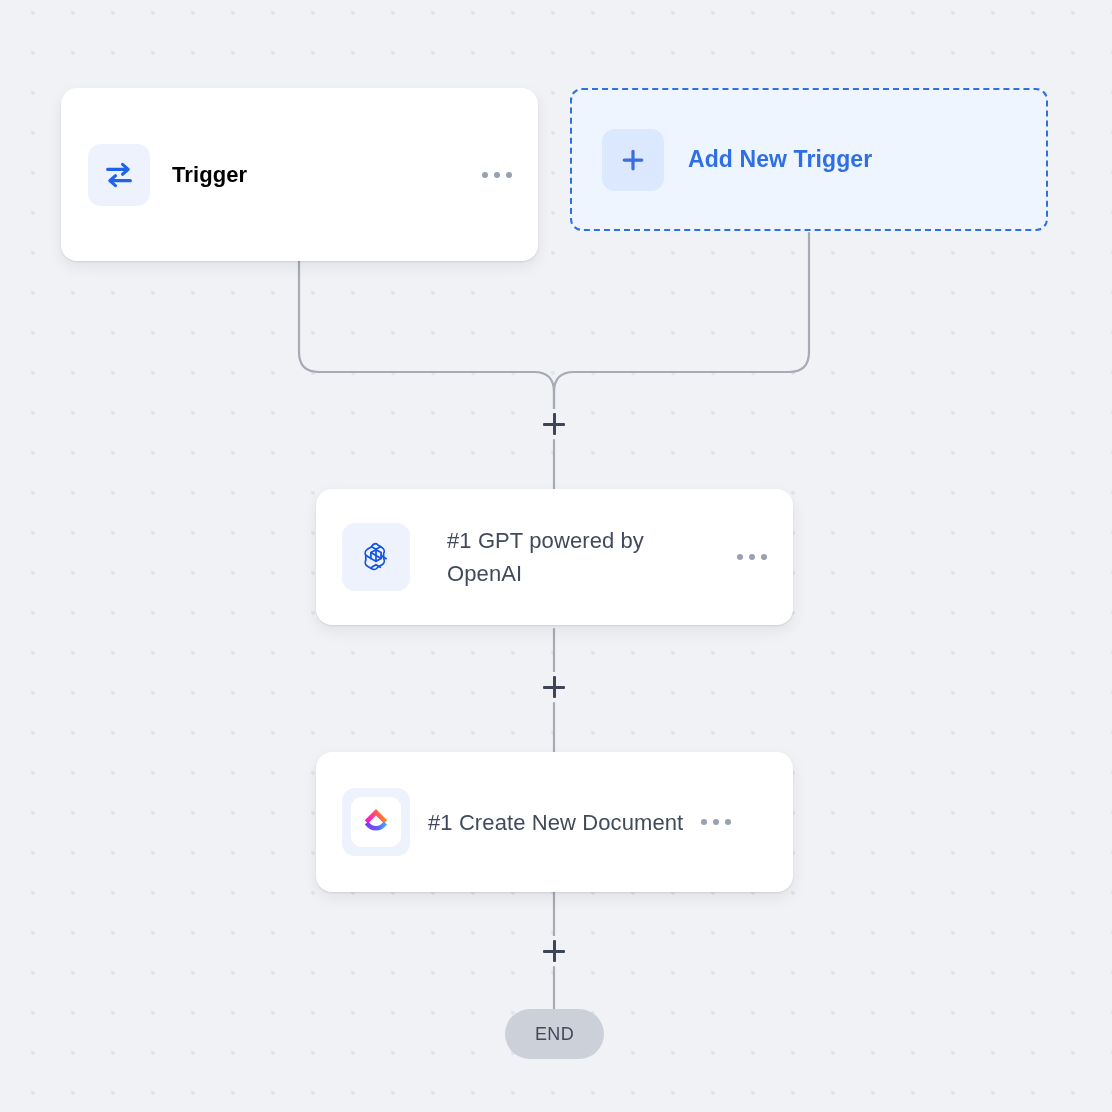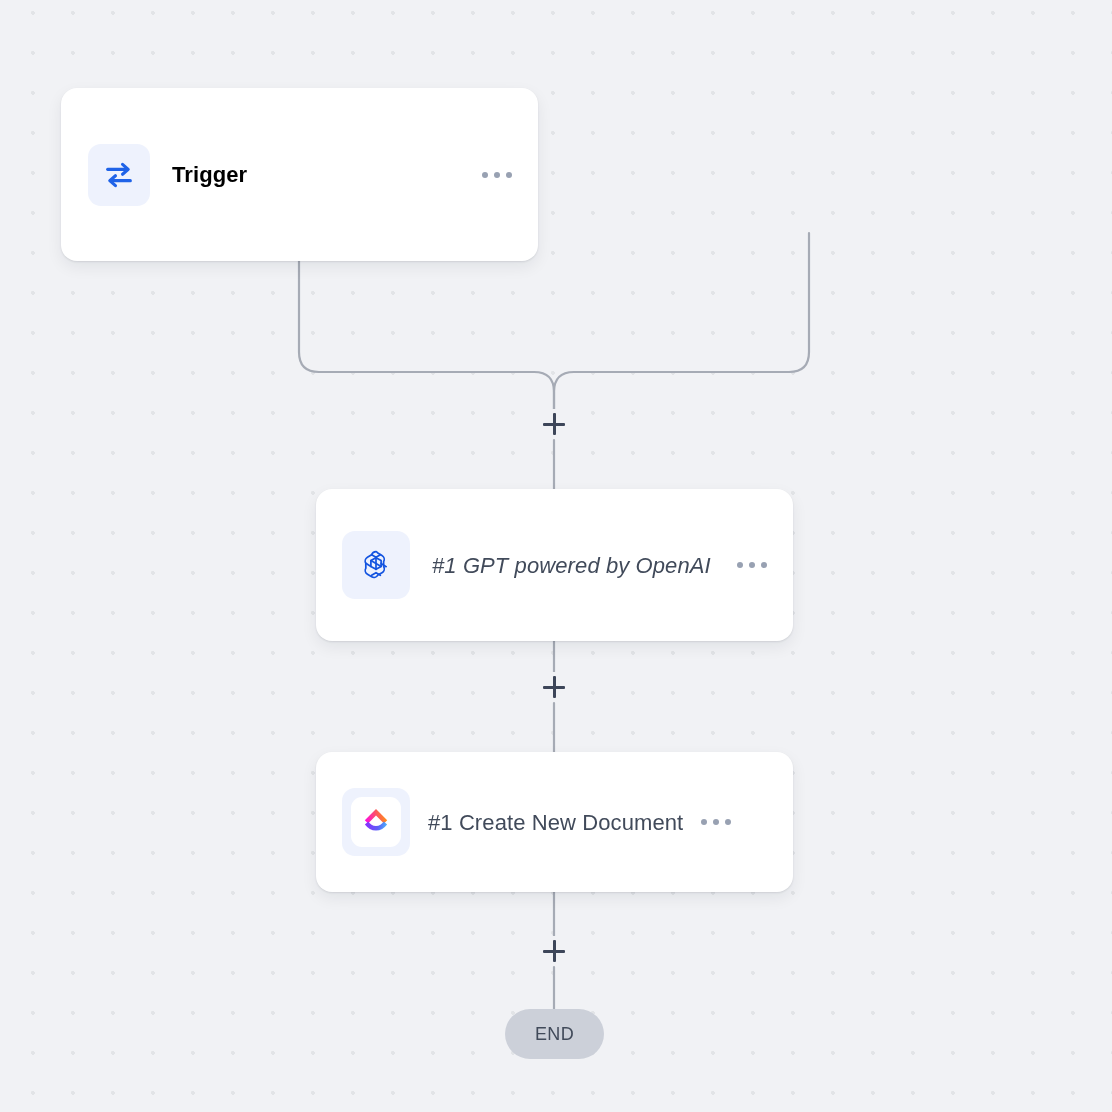--- a/index.html
+++ b/index.html
@@ -118,24 +118,23 @@
   #add-trigger-label {
     color: #2f6fe4;
     font-weight: 700;
     font-size: 23px;
     letter-spacing: .1px;
   }
 
   
   #gpt-node {
     left: 316px; top: 489px;
-    width: 477px; height: 152px;
+    width: 477px; height: 136px;
     padding: 0 26px 0 26px;
-    gap: 22px;
-    font-style: italic;
+    gap: 37px;
   }
   #gpt-node .icon-tile { width: 68px; height: 68px; }
 
   
   #doc-node {
     left: 316px; top: 752px;
     width: 477px; height: 140px;
     padding: 0 24px 0 26px;
     gap: 18px;
   }
@@ -229,20 +228,28 @@
     <div class="node-label">
       <span class="kicker">Trigger</span>
     </div>
     <div class="dots">
       <i></i>
       <i></i>
       <i></i>
     </div>
   </div>
 
+  <div id="add-trigger-node">
+    <div class="icon-tile">
+      <svg width="30" height="30" viewBox="0 0 24 24" fill="none" stroke="#3b6fe0" stroke-width="2.6" stroke-linecap="round">
+        <path d="M12 5v14M5 12h14"></path>
+      </svg>
+    </div>
+    <span id="add-trigger-label">Add New Trigger</span>
+  </div>
 
   <div class="plus-handle" style="left:554px; top:424px;"></div>
 
   <div class="node" id="gpt-node">
     <div class="icon-tile">
       <svg width="36" height="36" viewBox="0 0 24 24" fill="none" stroke="#1354e0" stroke-width="1.15" stroke-linejoin="round" stroke-linecap="round">
         <path d="M11.99 3.02a3.02 3.02 0 0 0-2.9 2.16L6.3 6.78a3.02 3.02 0 0 0-1.1 4.12l.03 3.2a3.02 3.02 0 0 0 1.1 4.12l2.78 1.6a3.02 3.02 0 0 0 4.12-1.1l2.78-1.6a3.02 3.02 0 0 0 1.1-4.12l-.03-3.2a3.02 3.02 0 0 0-1.1-4.12l-2.78-1.6a3.02 3.02 0 0 0-1.21-1.04z"></path>
         <path d="M12 7.1 8.6 9.05v3.9L12 14.9l3.4-1.95v-3.9z"></path>
         <path d="M12 7.1v3.9l3.4 1.95"></path>
         <path d="M12 14.9V11l-3.4-1.95"></path>

